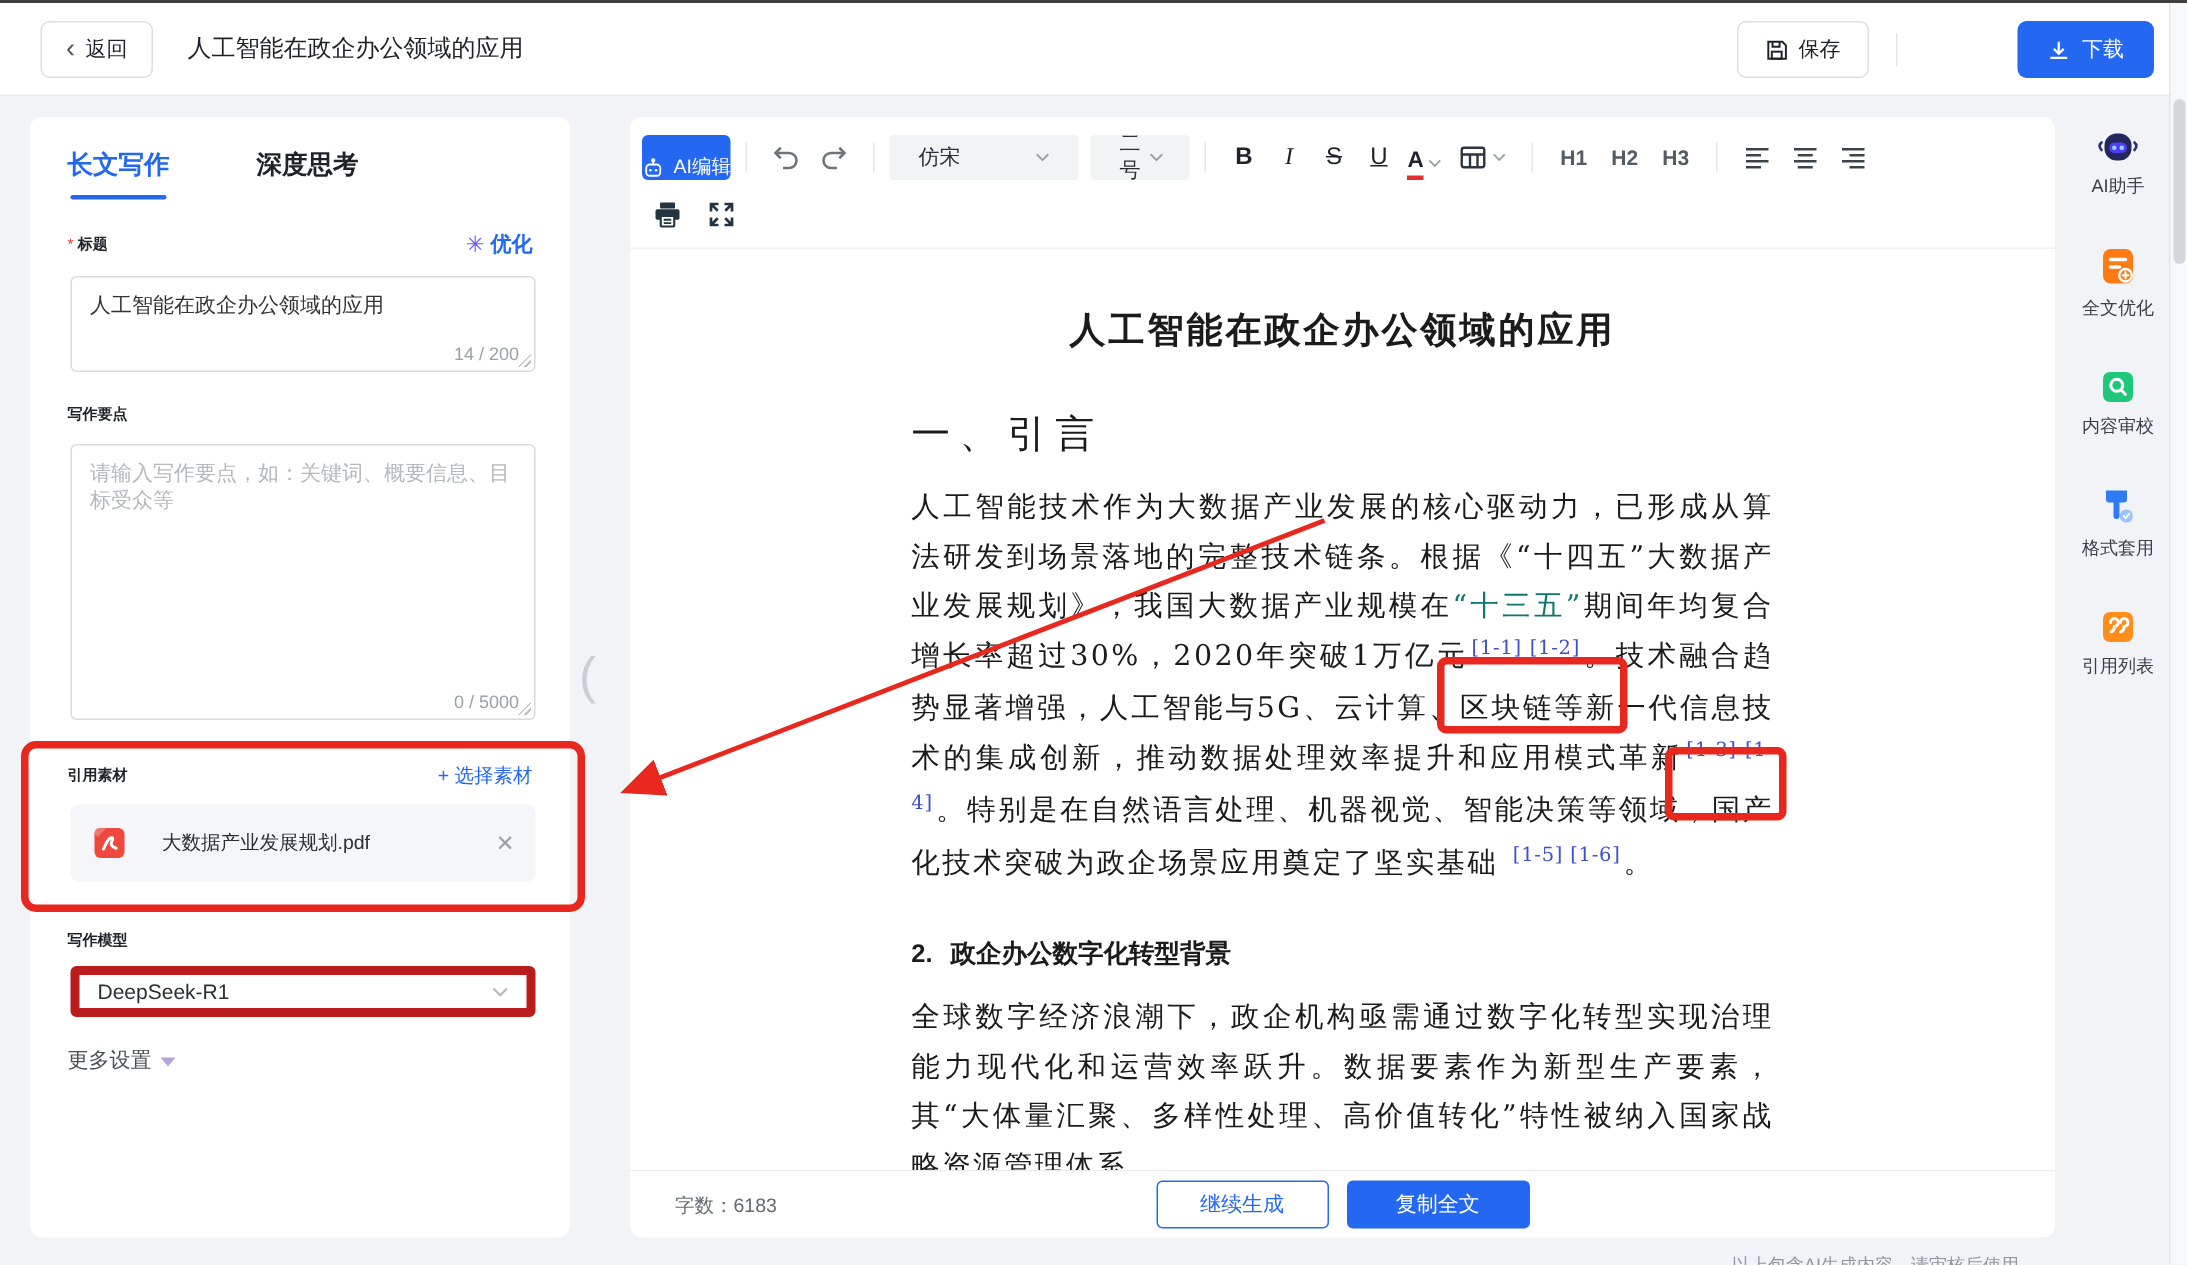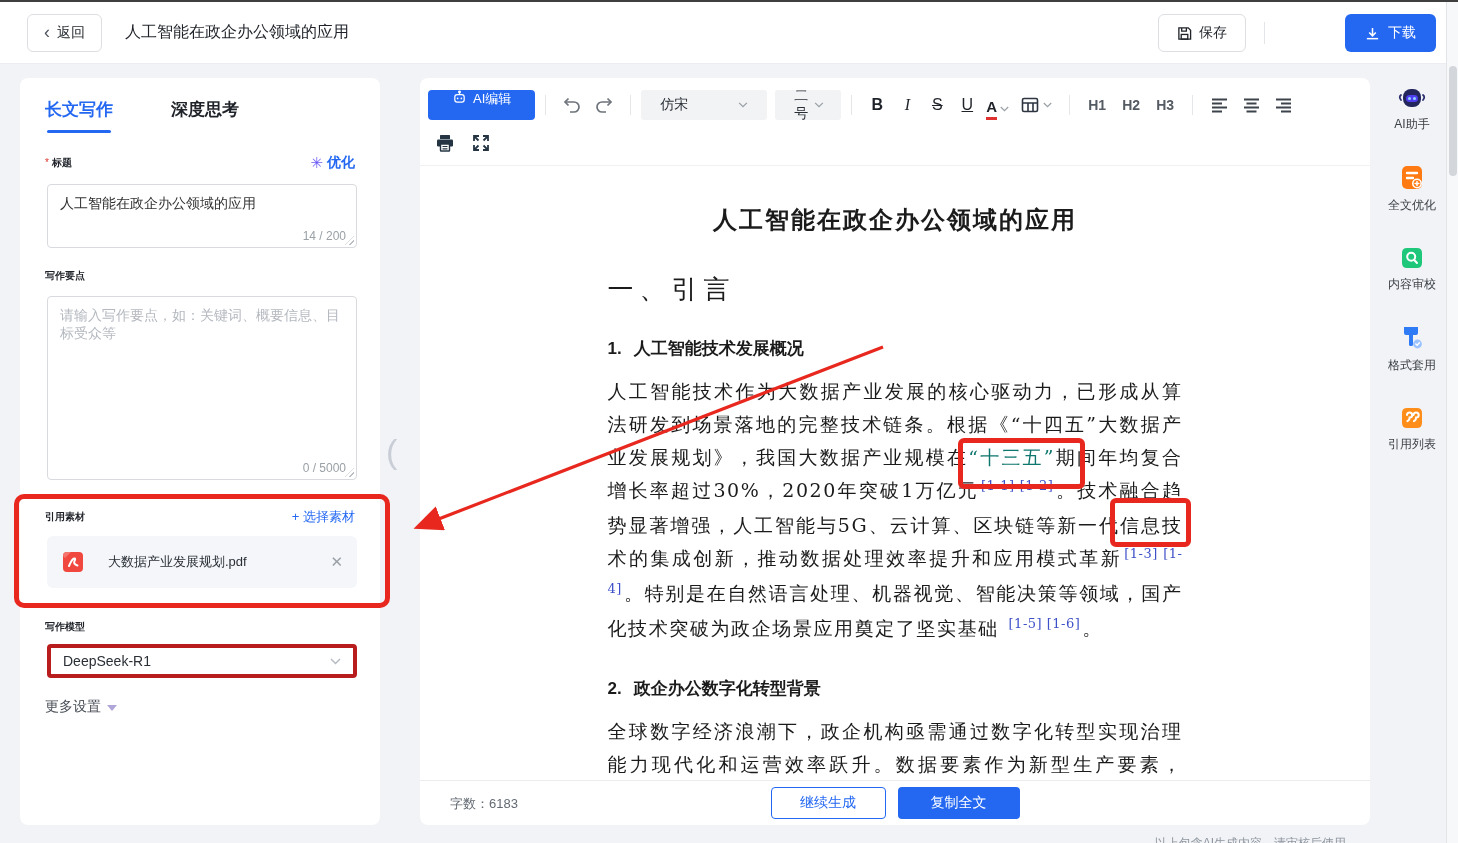--- a/index.html
+++ b/index.html
@@ -53,42 +53,42 @@
   #points-input { width:100%; height:100%; border:none; outline:none; resize:none; padding:10px 12px;
                  font-size:14px; color:#333; font-family:"Liberation Sans",sans-serif; background:transparent; }
   #points-input::placeholder { color:#b4b8bf; }
   #materials-label-row { position:absolute; left:25px; right:25px; top:430px; display:flex; align-items:center; }
   #select-material { margin-left:auto; color:#2468F2; font-size:13px; cursor:pointer;text-align:center; }
   #file-card { position:absolute; left:27px; top:458px; width:310px; height:52px; background:#f4f6f9;
                border-radius:6px; display:flex; align-items:center; padding:0 14px; gap:23px; }
   #file-name { font-size:13px; color:#2a2f36; flex:1; }
   #file-close { color:#9aa0a6; font-size:15px; cursor:pointer; }
   #model-label { position:absolute; left:25px; top:542px; }
-  #model-select { position:absolute; left:27px; top:566px; width:310px; height:34px; border:4px solid #b91c1c;
+  #model-select { position:absolute; left:27px; top:566px; width:310px; height:34px; border:6px solid #b91c1c;
                   border-radius:4px; display:flex; align-items:center; padding:0 12px; font-size:14px;
                   color:#2a2f36; cursor:pointer; background:#fff; }
   #model-select .sel-chev { margin-left:auto; }
   #more-settings { position:absolute; left:25px; top:620px; font-size:14px; color:#4a4f57; display:flex;
                    align-items:center; gap:6px; cursor:pointer; }
   #more-settings .caret { width:0; height:0; border-left:5px solid transparent; border-right:5px solid transparent;
                           border-top:6px solid #b0a6d8; margin-top:2px; }
   #generate-btn { position:absolute; left:27px; top:690px; width:310px; height:38px; background:#2468F2;
                   border:none; border-radius:4px; color:#fff; font-size:15px; display:flex; align-items:center;
                   justify-content:center; gap:8px; cursor:pointer; }
   #panel-collapse { position:absolute; left:386px; top:432px; font-size:34px; color:#c9ced6; z-index:3;
                     font-family:"Liberation Sans",sans-serif; cursor:pointer; }
 
   
   #editor-card { position:absolute; left:420px; top:78px; width:950px; height:747px; background:#fff;
                  border-radius:8px; z-index:2; }
   #toolbar { position:absolute; left:0; top:0; width:100%; height:88px; border-bottom:1px solid #f0f1f3; }
   #toolbar-row1 { position:absolute; left:8px; top:10px; height:34px; display:flex; align-items:center; }
   .tb-div { width:1px; height:20px; background:#e5e6e8; margin:0 10px; }
-  #ai-edit-btn { height:30px; padding:0 24px; background:#2468F2; border:none; border-radius:4px; color:#fff;
-                 font-size:13px; display:flex; align-items:flex-start; gap:6px; cursor:pointer; }
+  #ai-edit-btn { height:30px; padding:0 0; background:#2468F2; border:none; border-radius:4px; color:#fff;
+                 font-size:13px; display:flex; align-items:flex-end; gap:6px; cursor:pointer; }
   .tb-icon-btn { width:32px; height:30px; display:flex; align-items:center; justify-content:center;
                  color:#6d737b; cursor:pointer; border-radius:3px; }
   .tb-select { height:30px; background:#f1f3f5; border-radius:3px; display:flex; align-items:center;
                padding:0 19px; font-size:14px; color:#2a2f36; cursor:pointer; gap:6px; }
   #font-select { width:126px; margin-right:8px; }
   #size-select { width:66px; }
   .sel-chev { display:inline-flex; }
   .tb-txt-btn { min-width:30px; height:30px; display:flex; align-items:center; justify-content:center;
                 font-size:16px; color:#1f2329; cursor:pointer; border-radius:3px; }
   .tb-txt-btn.b { font-weight:700; }
@@ -345,23 +345,20 @@
             <path d="M16 11 v5 h-5 M16 16 l-4.5 -4.5"></path>
         </svg>
       </span>
     </div>
   </div>
 
   <div id="doc-area">
     <div id="doc-col">
       <div id="doc-title">人工智能在政企办公领域的应用</div>
       <div class="doc-h1">一、引言</div>
-      <div class="doc-h2">
-        <span class="num">1.</span><span>人工智能技术发展概况</span>
-      </div>
       <div class="doc-p"><span>人工智能技术作为大数据产业发展的核心驱动力，已形成从算法研发到场景落地的完整技术链条。根据《“十四五”大数据产业发展规划》，我国大数据产业规模在</span><span class="run-hl">“十三五”</span><span>期间年均复合增长率超过30%，2020年突破1万亿元</span><span class="run-cite">[1-1] [1-2]</span><span>。技术融合趋势显著增强，人工智能与5G、云计算、区块链等新一代信息技术的集成创新，推动数据处理效率提升和应用模式革新</span><span class="run-cite">[1-3] [1-4]</span><span>。特别是在自然语言处理、机器视觉、智能决策等领域，国产化技术突破为政企场景应用奠定了坚实基础 </span><span class="run-cite">[1-5] [1-6]</span><span>。</span></div>
       <div class="doc-h2">
         <span class="num">2.</span><span>政企办公数字化转型背景</span>
       </div>
       <div class="doc-p"><span>全球数字经济浪潮下，政企机构亟需通过数字化转型实现治理能力现代化和运营效率跃升。数据要素作为新型生产要素，其“大体量汇聚、多样性处理、高价值转化”特性被纳入国家战略资源管理体系</span></div>
     </div>
   </div>
 
   <div id="editor-footer">
     <div id="word-count"><span>字数：</span><span>6183</span></div>

